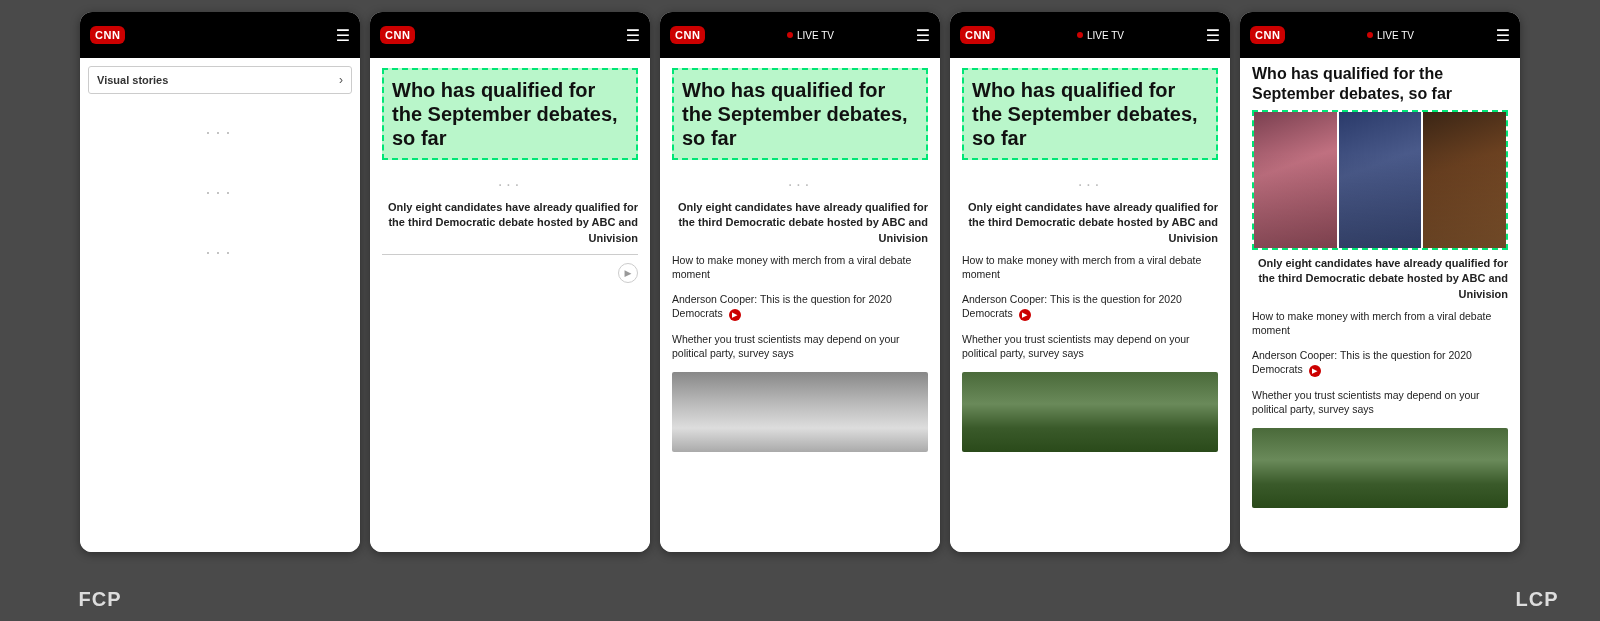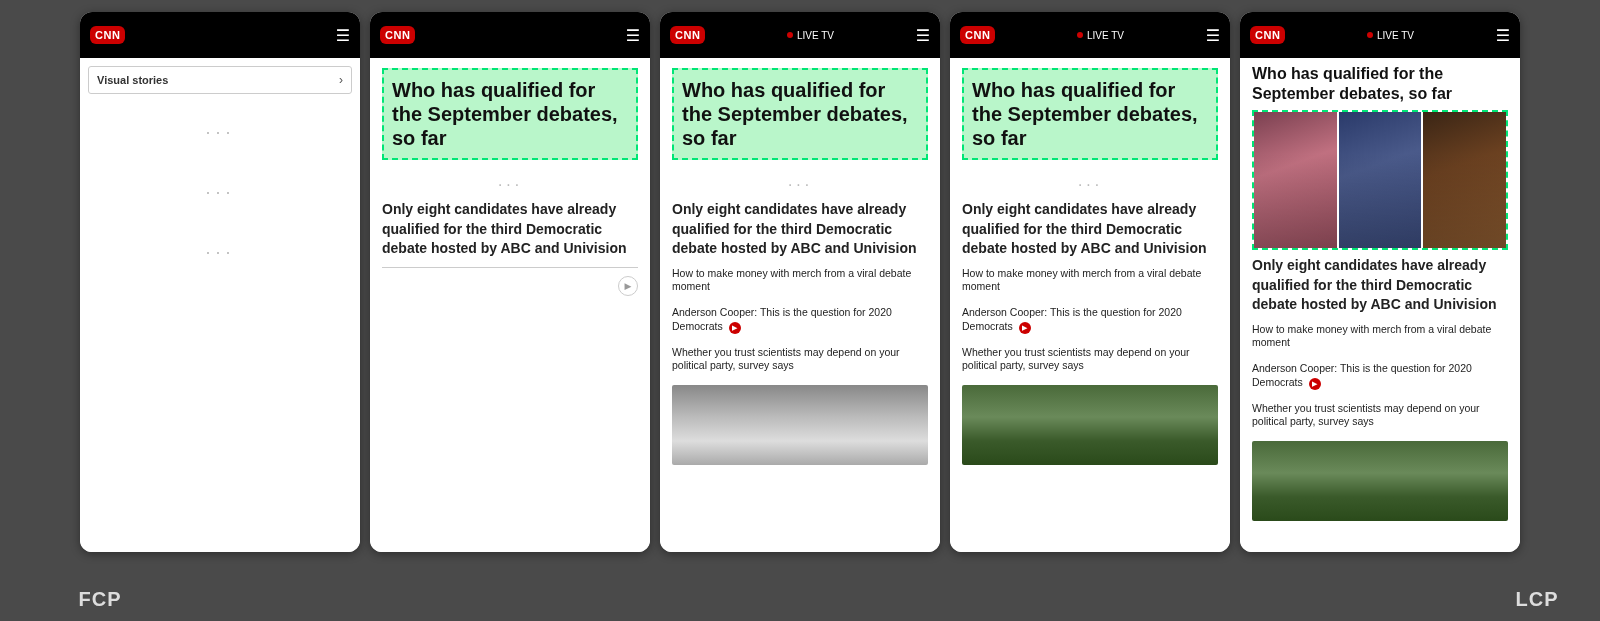--- a/index.html
+++ b/index.html
@@ -127,25 +127,26 @@
       font-size: 20px;
       font-weight: bold;
       color: #111;
       line-height: 1.2;
       margin-bottom: 10px;
       border: 2px dashed #00e676;
       padding: 8px;
       background: #b9f6ca;
     }
     .article-body-text {
-      font-size: 14px;
+      font-size: 11px;
       color: #222;
       line-height: 1.4;
       margin-bottom: 8px;
       font-weight: 600;
+      text-align: right;
     }
     .article-sub-item {
       font-size: 10.5px;
       color: #222;
       line-height: 1.3;
       margin-bottom: 6px;
       padding-bottom: 6px;
     }
     .article-sub-item .play-icon {
       display: inline-block;

